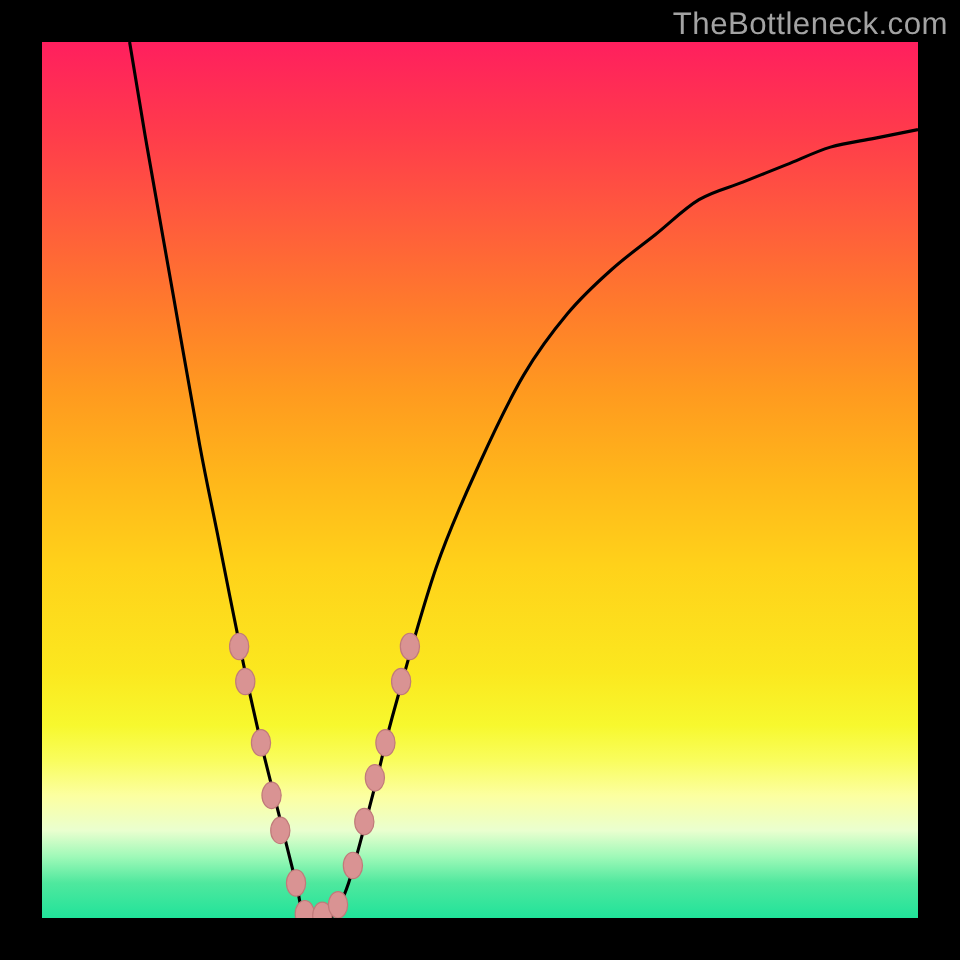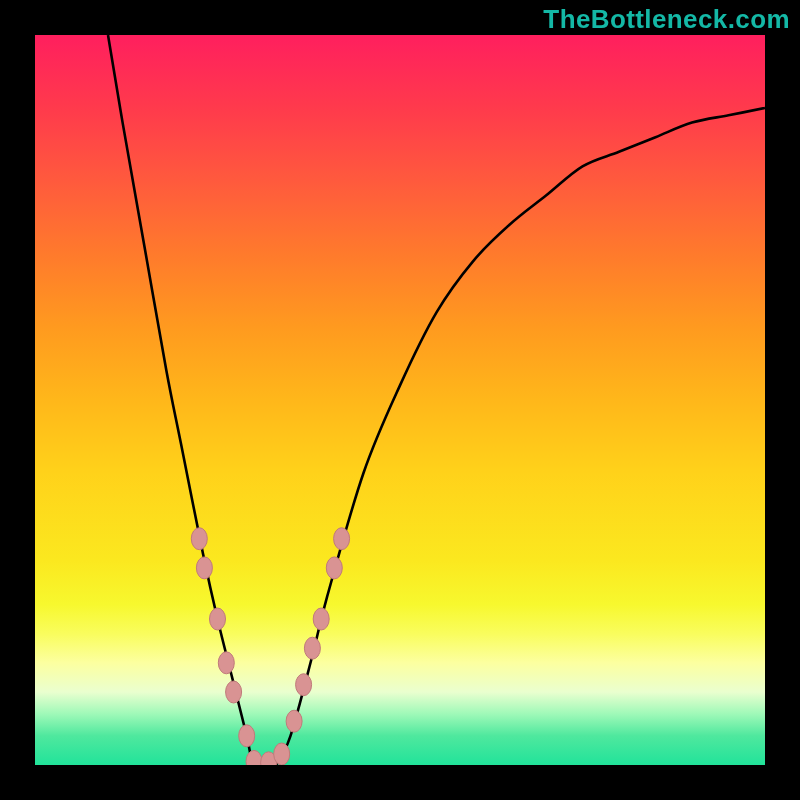--- a/index.html
+++ b/index.html
@@ -39,24 +39,24 @@
       #eaffcf 90%,
       #9ff9b8 93%,
       #4fe89e 96%,
       #21e39a 100%
     );
   }
   .watermark {
     position: absolute;
     top: 4px;
     right: 10px;
-    color: #14b8a6;
+    color: #a3a3a3;
     font-size: 26px;
     letter-spacing: 0.4px;
-    font-weight: 700;
+    font-weight: 400;
     user-select: none;
   }
   svg.curve {
     position: absolute;
     left: 0;
     top: 0;
     width: 730px;
     height: 730px;
   }
   .marker {

